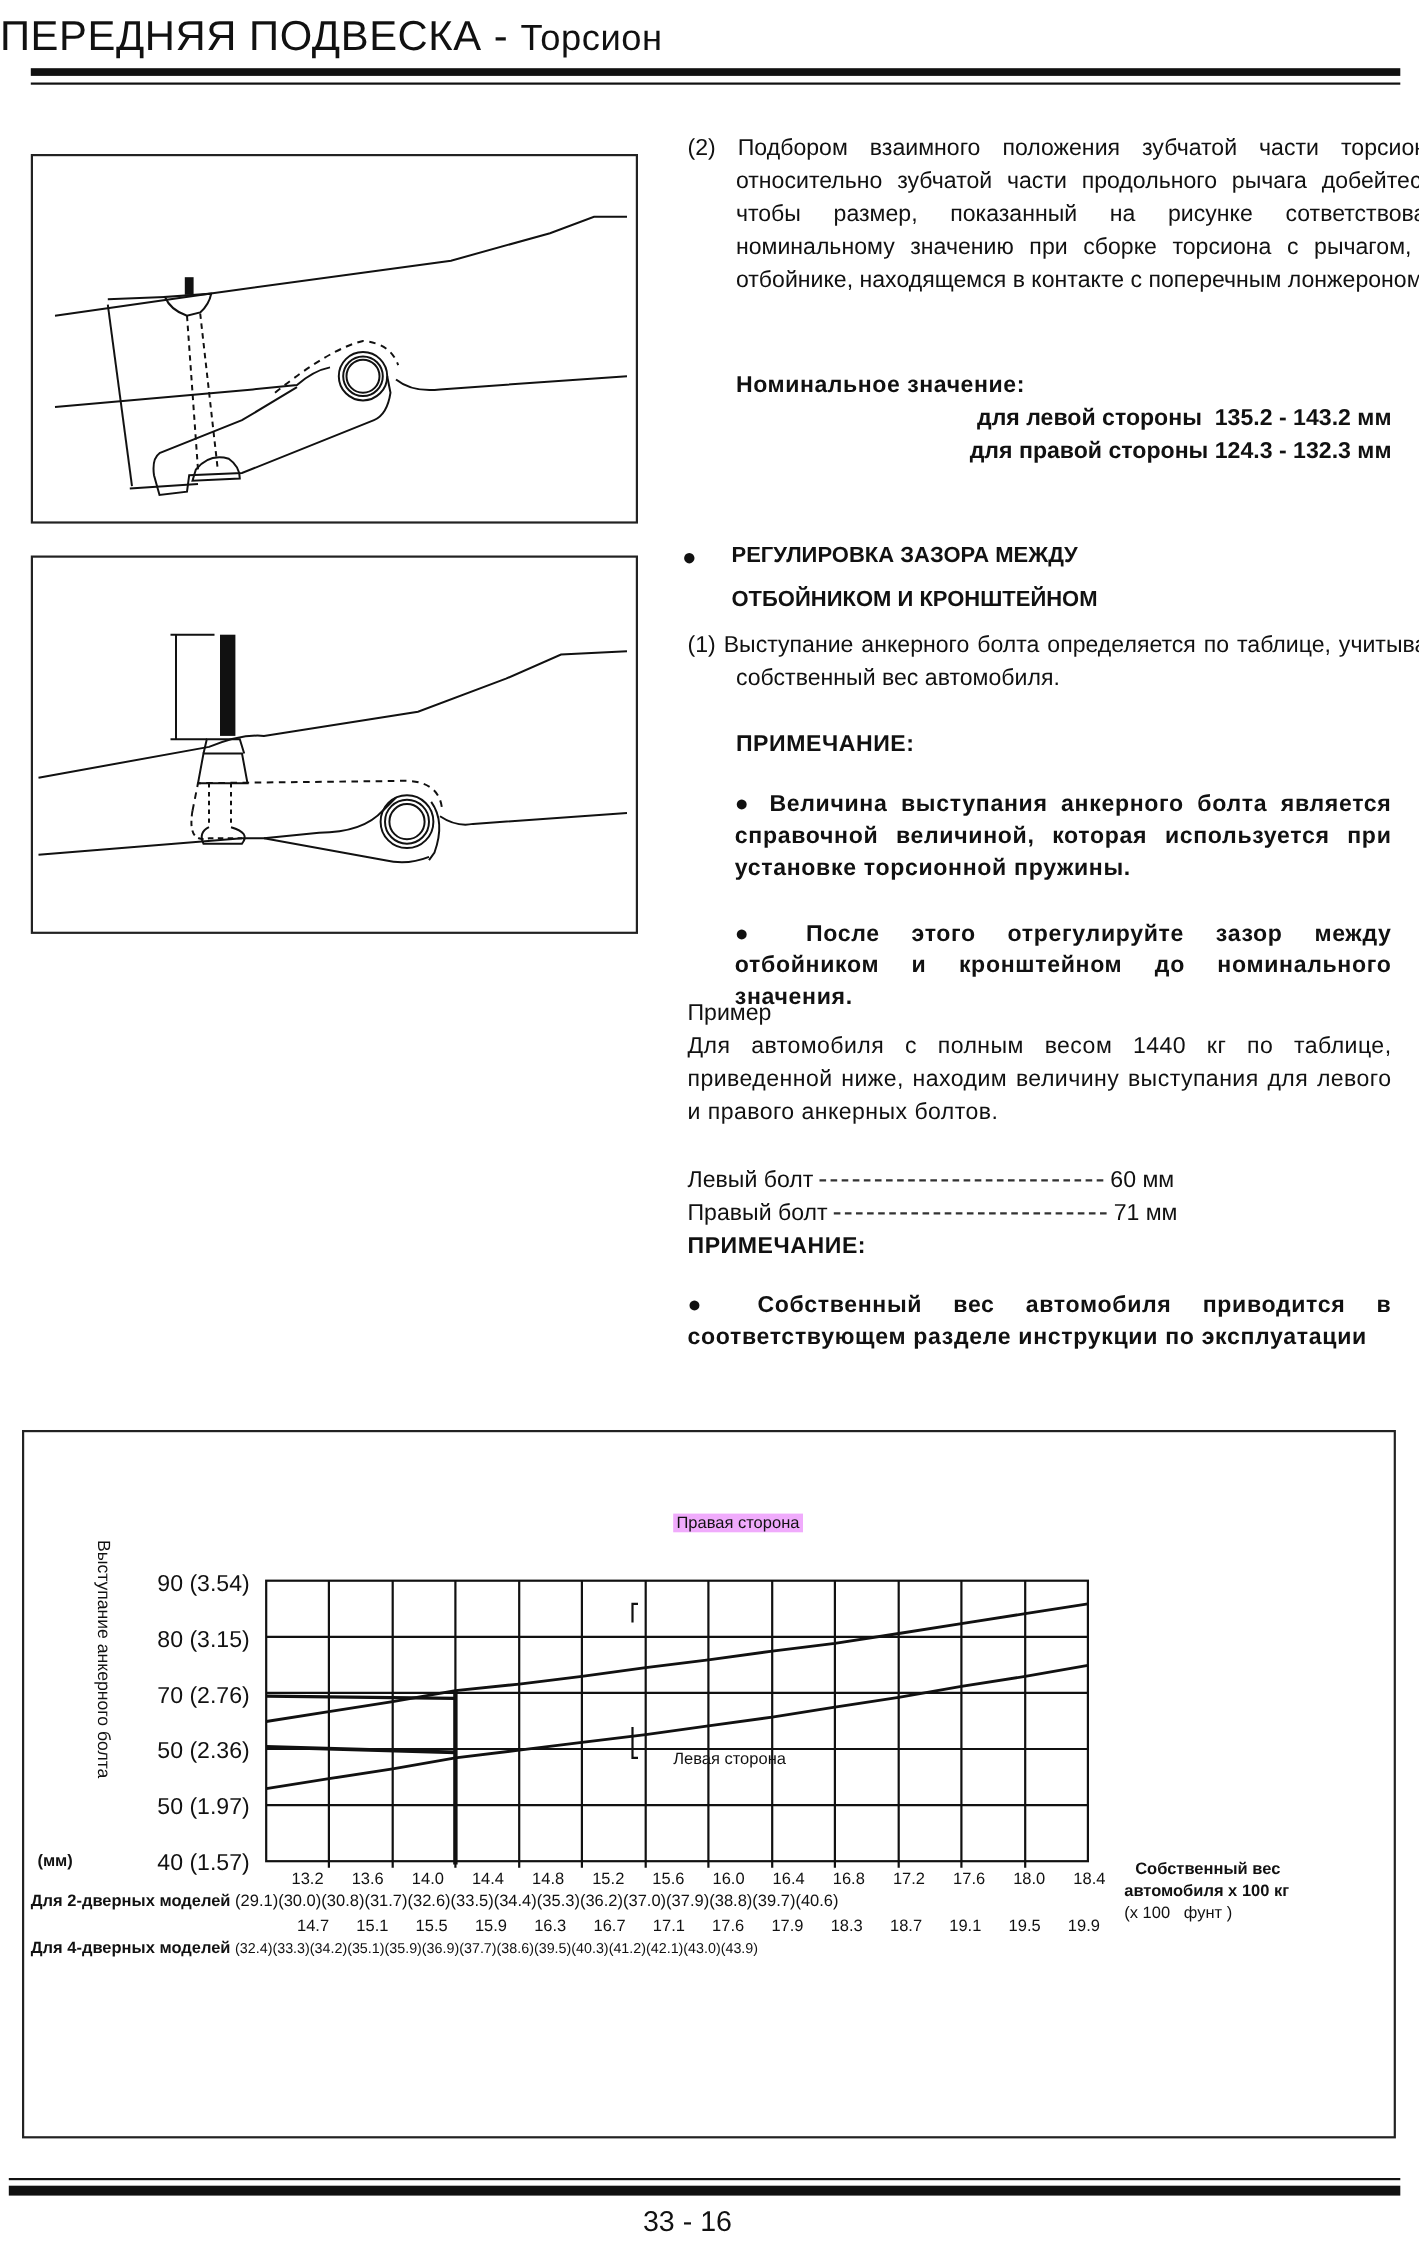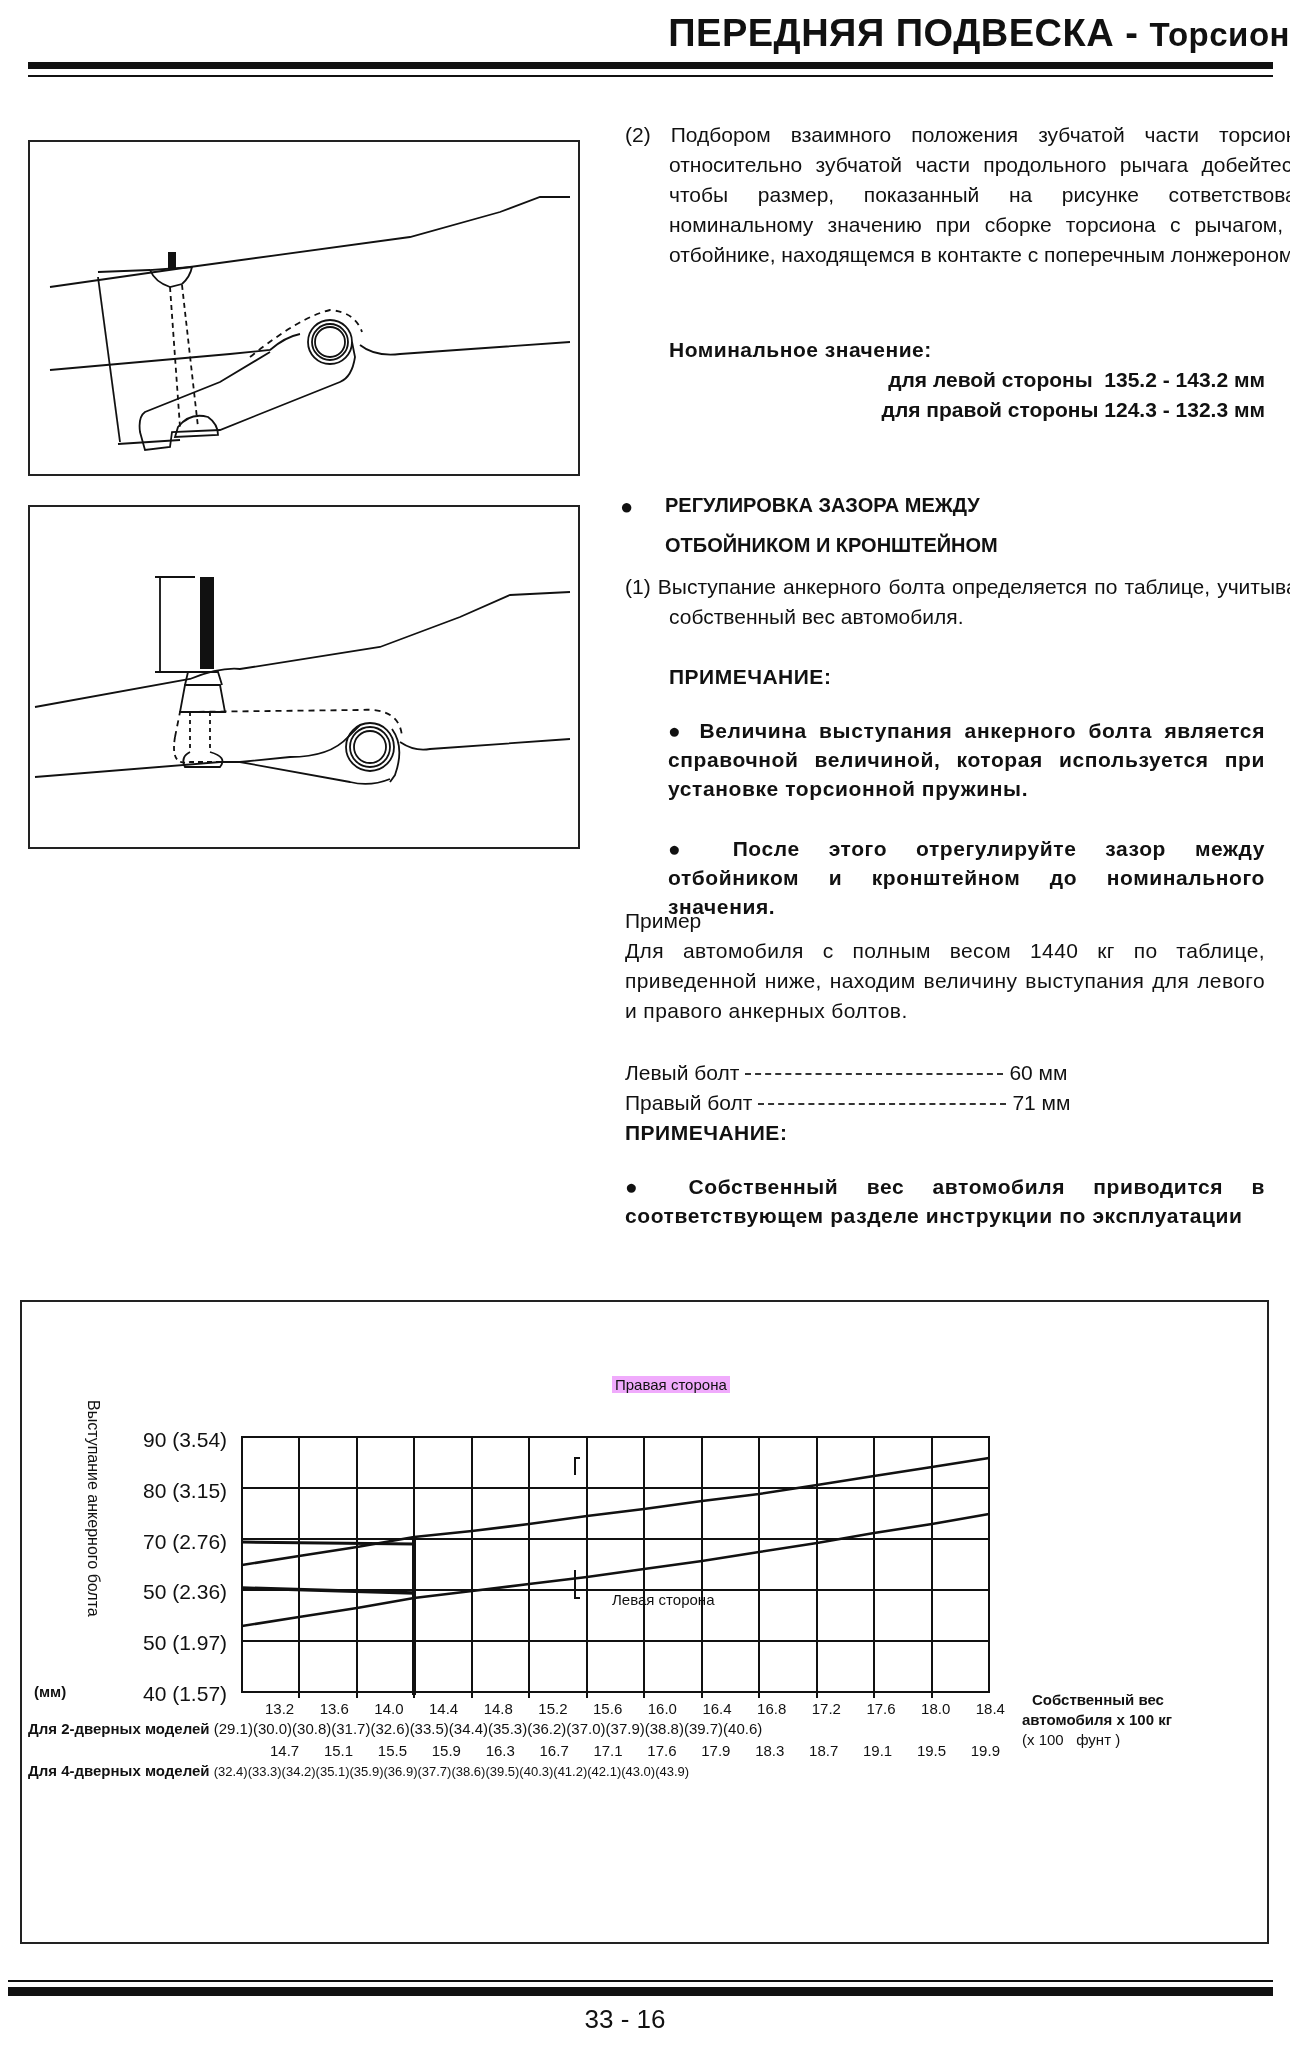--- a/index.html
+++ b/index.html
@@ -1,18 +1,18 @@
 <!DOCTYPE html>
 <html><head>
 <meta charset="utf-8">
 <style>
   html, body { margin:0; padding:0; background:#ffffff; }
   body { width:1290px; height:2046px; position:relative; overflow:hidden; color:#111; font-family:"Liberation Sans", sans-serif; }
   .abs { position:absolute; }
-  .title { left:0; top:12px; width:1290px; text-align:right; font-size:38px; font-weight:bold; letter-spacing:0.5px; }
+  .title { left:0; top:12px; width:1290px; text-align:left; font-size:38px; font-weight:normal; letter-spacing:0.5px; }
   .title .sub { font-size:33px; }
   .rule-thick { background:#111; }
   .fig { border:2px solid #222; background:#fff; }
   .txt { font-size:21px; line-height:30px; }
   .bold { font-weight:bold; }
   .indent { padding-left:44px; }
   .hanging { padding-left:44px; text-indent:-44px; }
   .right { text-align:right; }
   .just { text-align:justify; }
   .heading { font-size:20px; font-weight:bold; line-height:38px; }

